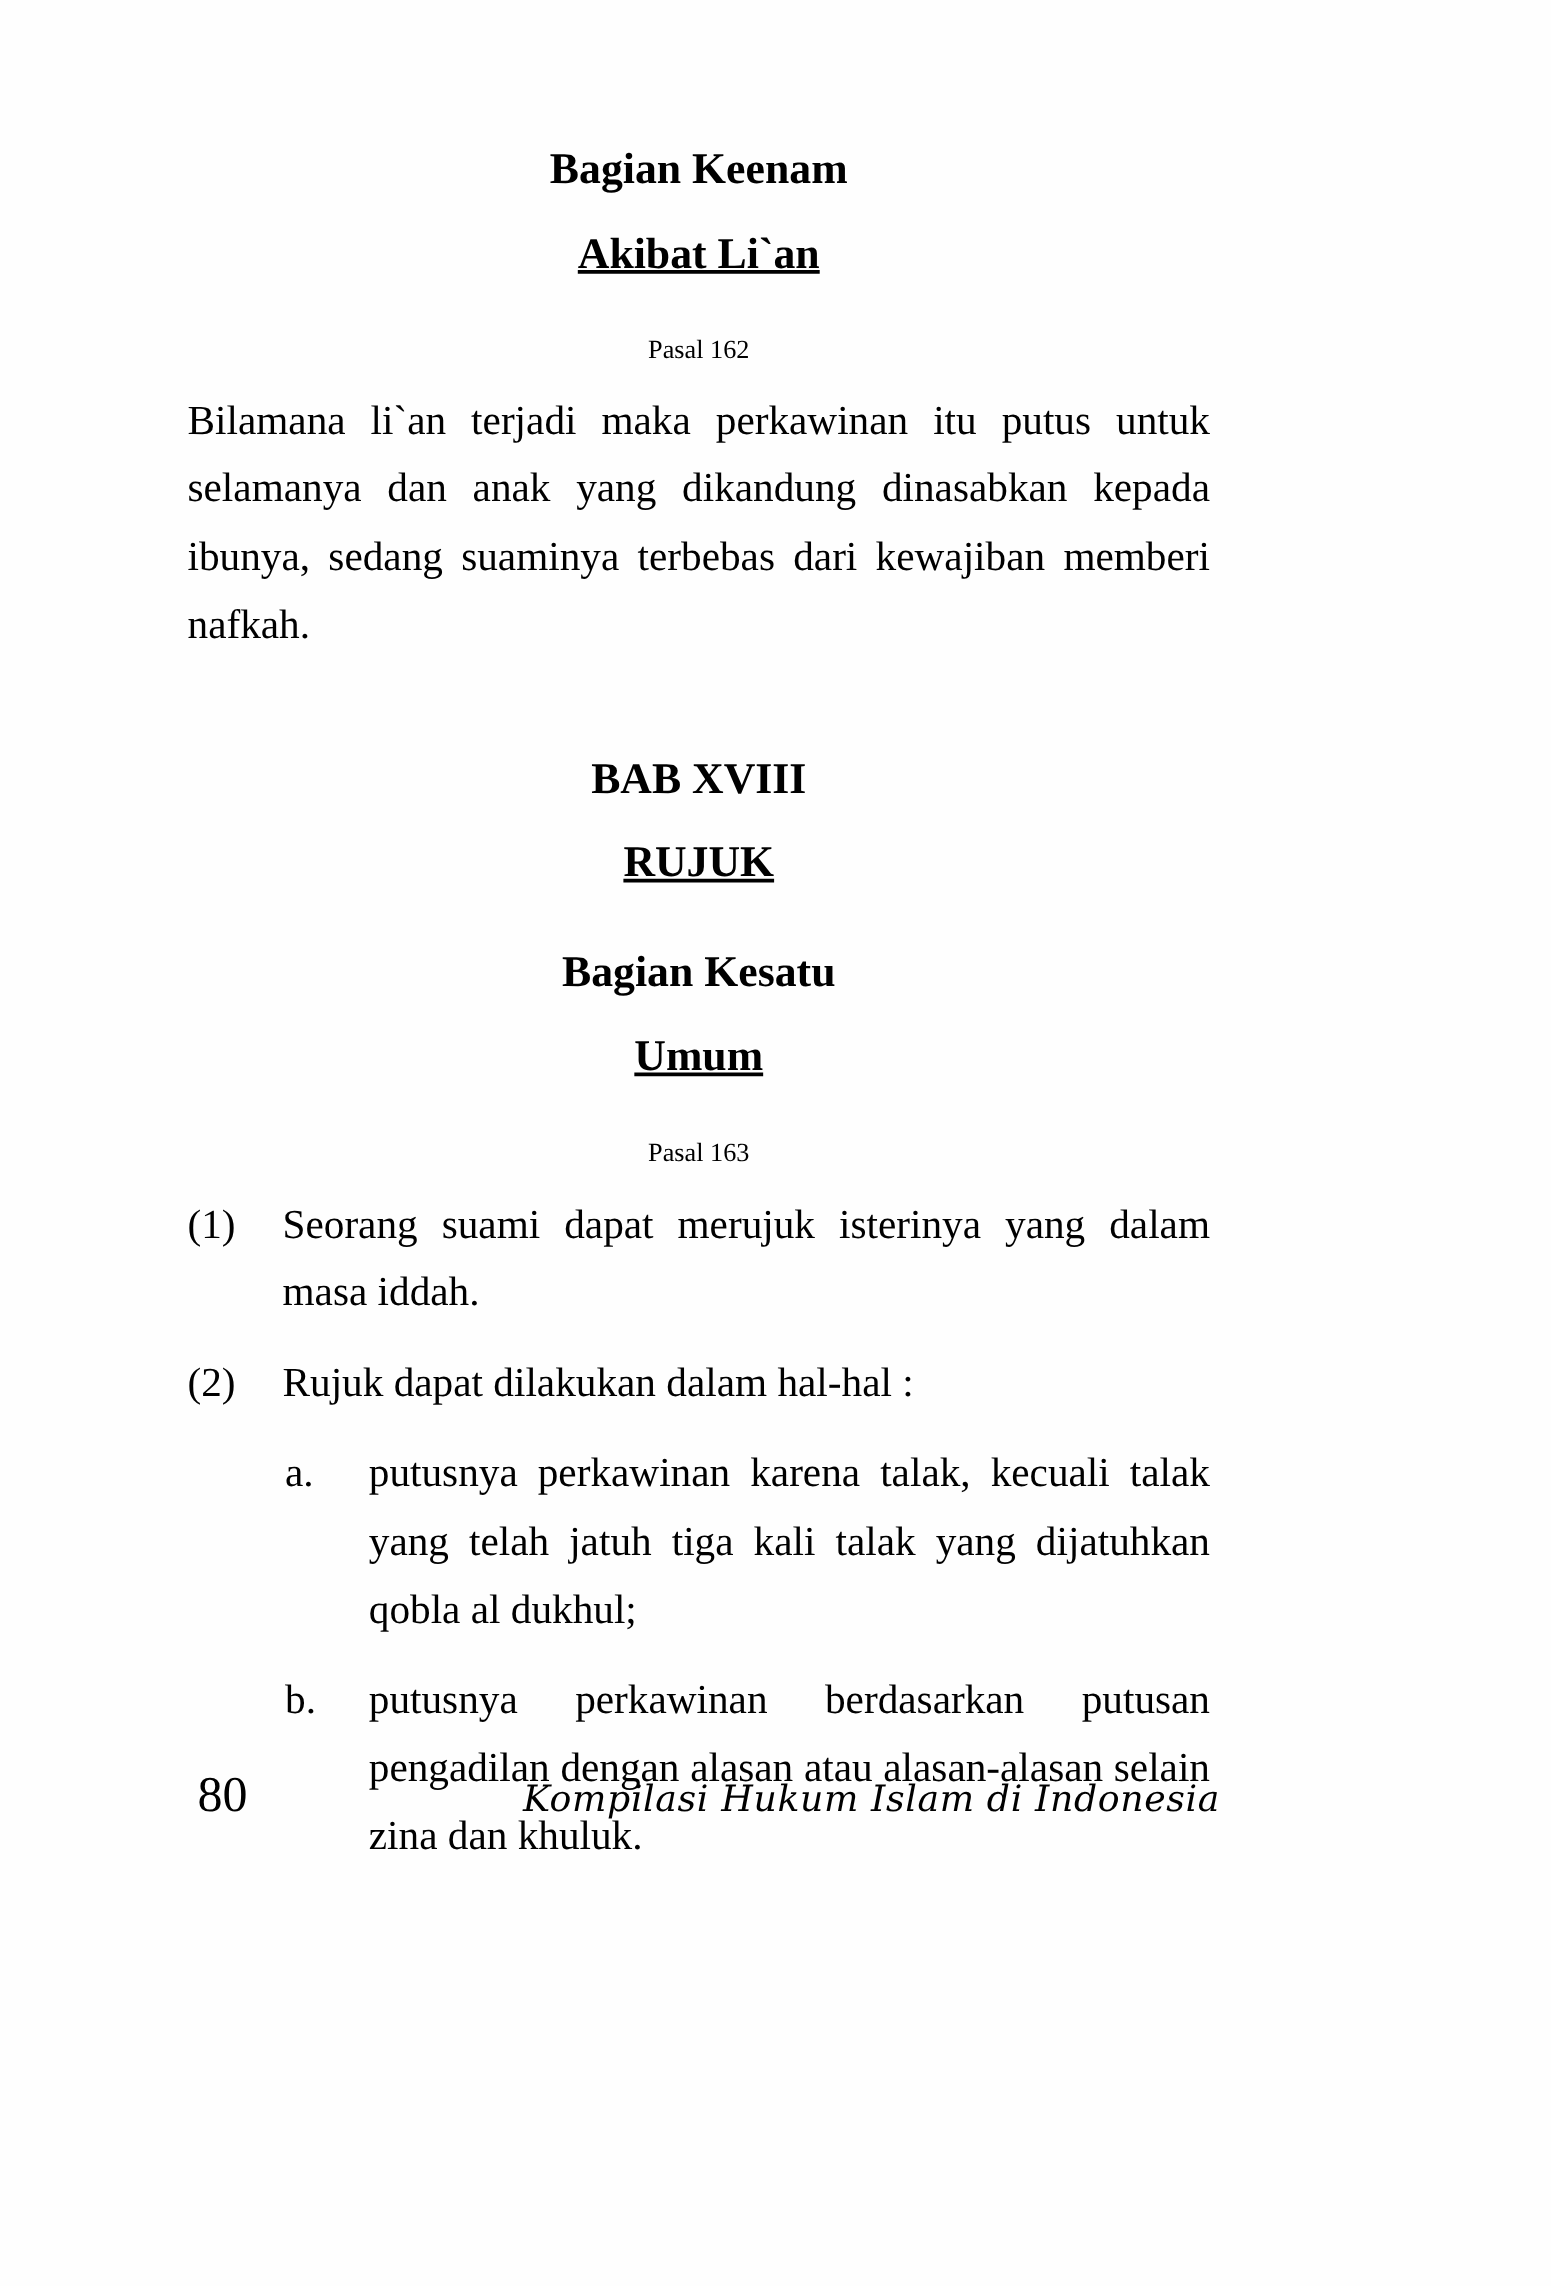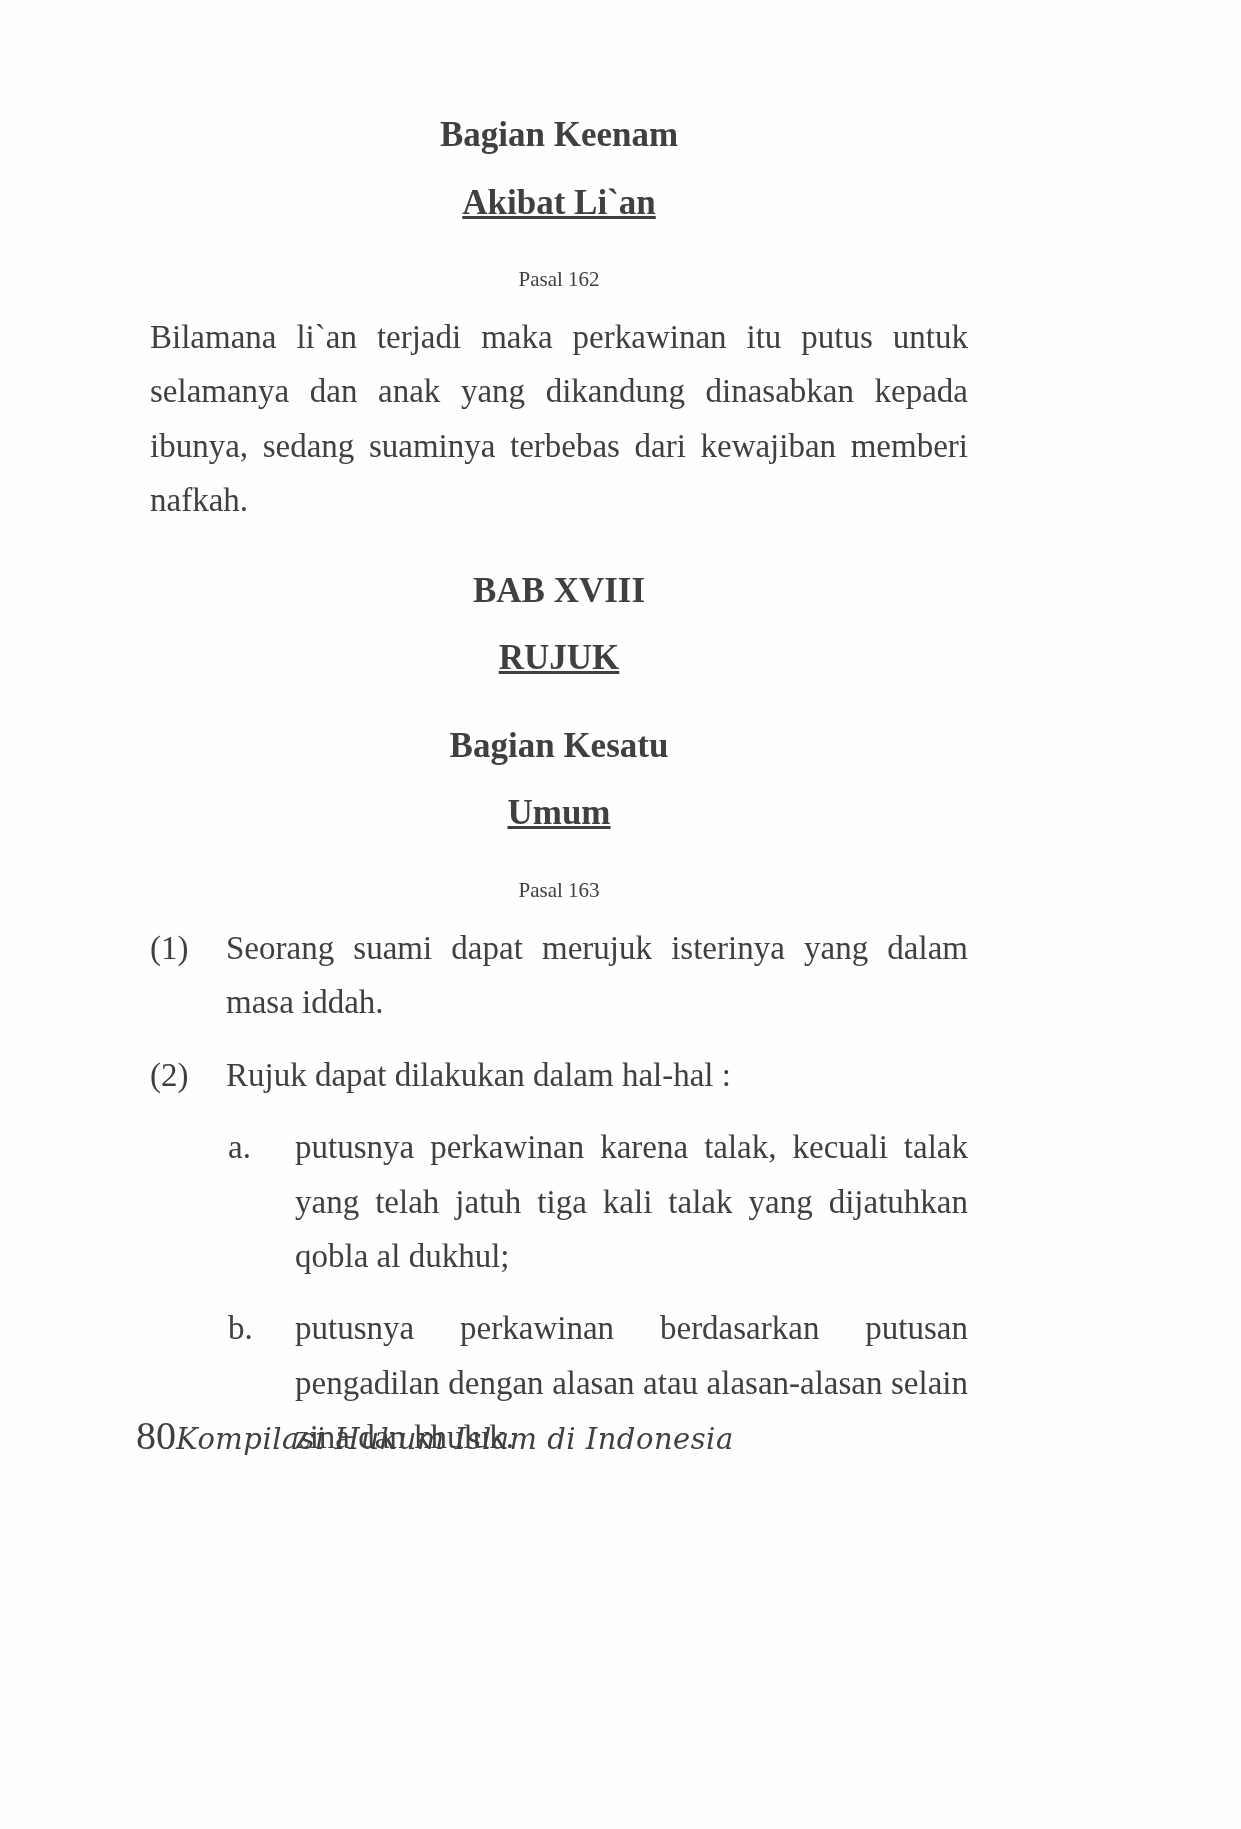--- a/index.html
+++ b/index.html
@@ -3,21 +3,21 @@
 <meta charset="utf-8">
 <style>
   * { margin: 0; padding: 0; box-sizing: border-box; }
   html, body { background: #ffffff; }
 
   .page {
     position: relative;
     width: 1241px;
     height: 1829px;
     background: #fefefe;
-    color: #404040;
+    color: #000000;
     font-family: "Liberation Serif", serif;
     font-size: 33px;
     overflow: hidden;
   }
 
   .content {
     position: absolute;
     left: 150px;
     top: 112px;
     width: 818px;
@@ -31,21 +31,21 @@
   }
 
   .pasal-heading {
     font-weight: normal;
     font-size: 21px;
     text-align: center;
   }
 
   .mt-sm { margin-top: 22px; text-decoration: underline; }
   .mt-md { margin-top: 42px; }
-  .mt-lg { margin-top: 40px; }
+  .mt-lg { margin-top: 72px; }
 
   .body-par {
     margin-top: 18px;
     text-align: justify;
     line-height: 1.65;
   }
 
   .list { margin-top: 16px; }
 
   .list-item {
@@ -64,24 +64,25 @@
   }
 
   .sublist { margin-left: 78px; }
 
   .sublist .list-item .marker {
     flex: 0 0 67px;
   }
 
   .footer {
     position: absolute;
-    left: 136px;
+    left: 158px;
     top: 1412px;
     width: 818px;
     display: flex;
+    justify-content: space-between;
     align-items: baseline;
   }
 
   .page-number {
     font-size: 40px;
     font-weight: normal;
   }
 
   .book-title {
     font-style: italic;

